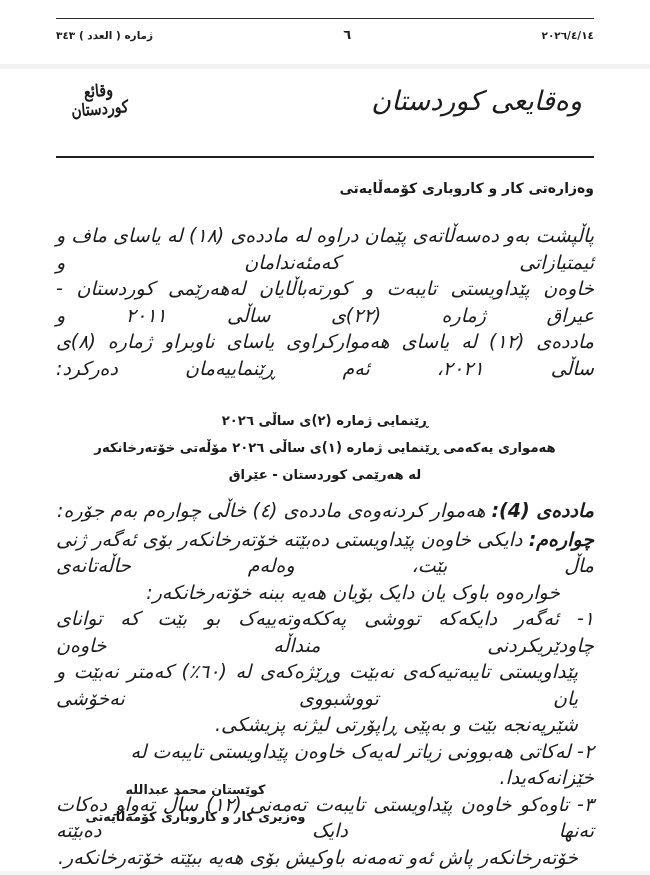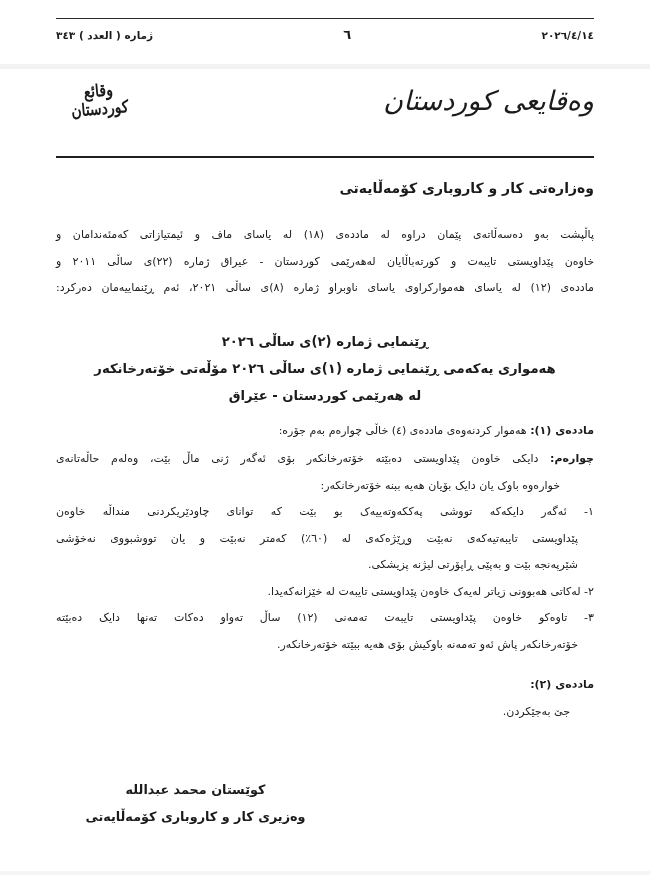--- a/index.html
+++ b/index.html
@@ -30,36 +30,36 @@
     border-bottom:2px solid #1f1f1f;
   }
   .stamp{
     position:absolute;left:4px;top:26px;width:78px;
     font-family:"DejaVu Serif","Liberation Serif",serif;
     font-weight:bold;font-size:14px;line-height:15px;text-align:center;
     letter-spacing:-0.5px;
     transform:rotate(-5deg) scaleY(1.2);
   }
   .wordmark{
-    position:absolute;right:0;top:26px;
+    position:absolute;right:12px;top:26px;
     font-family:"DejaVu Serif","Liberation Serif",serif;
     font-style:italic;font-size:27px;letter-spacing:1px;white-space:nowrap;
   }
   
   .ministry{
     margin:0 56px;padding-top:20px;
     text-align:right;font-weight:bold;font-size:14px;line-height:20px;
   }
   .title-block{
     margin:26px 56px 0;text-align:center;
     font-weight:bold;font-size:13.2px;line-height:27px;
   }
   
   .body-block{margin:0 56px;}
-  .line{font-size:11px;line-height:26.5px;}
+  .line{font-size:19px;line-height:26.5px;font-style:italic;}
   .just{text-align:justify;text-align-last:justify;text-justify:inter-word;}
   .start{text-align:right;}
   .b{font-weight:bold;}
   .ind8{padding-right:8px;}
   .ind16{padding-right:16px;}
   .ind24{padding-right:24px;}
   .ind34{padding-right:34px;}
   .mt24{margin-top:24px;}
   .mt9{margin-top:9px;}
   .mt5{margin-top:2px;}
@@ -96,21 +96,21 @@
     <div class="line just">ماددەی (١٢) لە یاسای هەموارکراوی یاسای ناوبراو ژماره (٨)ی ساڵی ٢٠٢١، ئەم ڕێنماییەمان دەرکرد:</div>
   </div>
 
   <div class="title-block">
     <div>ڕێنمایی ژماره (٢)ی ساڵی ٢٠٢٦</div>
     <div>هەمواری یەکەمی ڕێنمایی ژماره (١)ی ساڵی ٢٠٢٦ مۆڵەتی خۆتەرخانکەر</div>
     <div>لە هەرێمی کوردستان - عێراق</div>
   </div>
 
   <div class="body-block mt9">
-    <div class="line start"><span class="b">ماددەی (١):</span><span> هەموار کردنەوەی ماددەی (٤) خاڵی چوارەم بەم جۆرە:</span></div>
+    <div class="line start"><span class="b">ماددەی (4):</span><span> هەموار کردنەوەی ماددەی (٤) خاڵی چوارەم بەم جۆرە:</span></div>
 
     <div class="mt5">
       <div class="line just"><span class="b">چوارەم:</span><span> دایکی خاوەن پێداویستی دەبێتە خۆتەرخانکەر بۆی ئەگەر ژنی ماڵ بێت، وەلەم حاڵەتانەی</span></div>
       <div class="line start ind34">خوارەوە باوک یان دایک بۆیان هەیە ببنە خۆتەرخانکەر:</div>
     </div>
 
     <div>
       <div>
         <div class="line just">١- ئەگەر دایکەکە تووشی پەککەوتەییەک بو بێت کە توانای چاودێریکردنی منداڵە خاوەن</div>
         <div class="line just ind16">پێداویستی تایبەتیەکەی نەبێت وڕێژەکەی لە (٦٠٪) کەمتر نەبێت و یان تووشبووی نەخۆشی</div>

